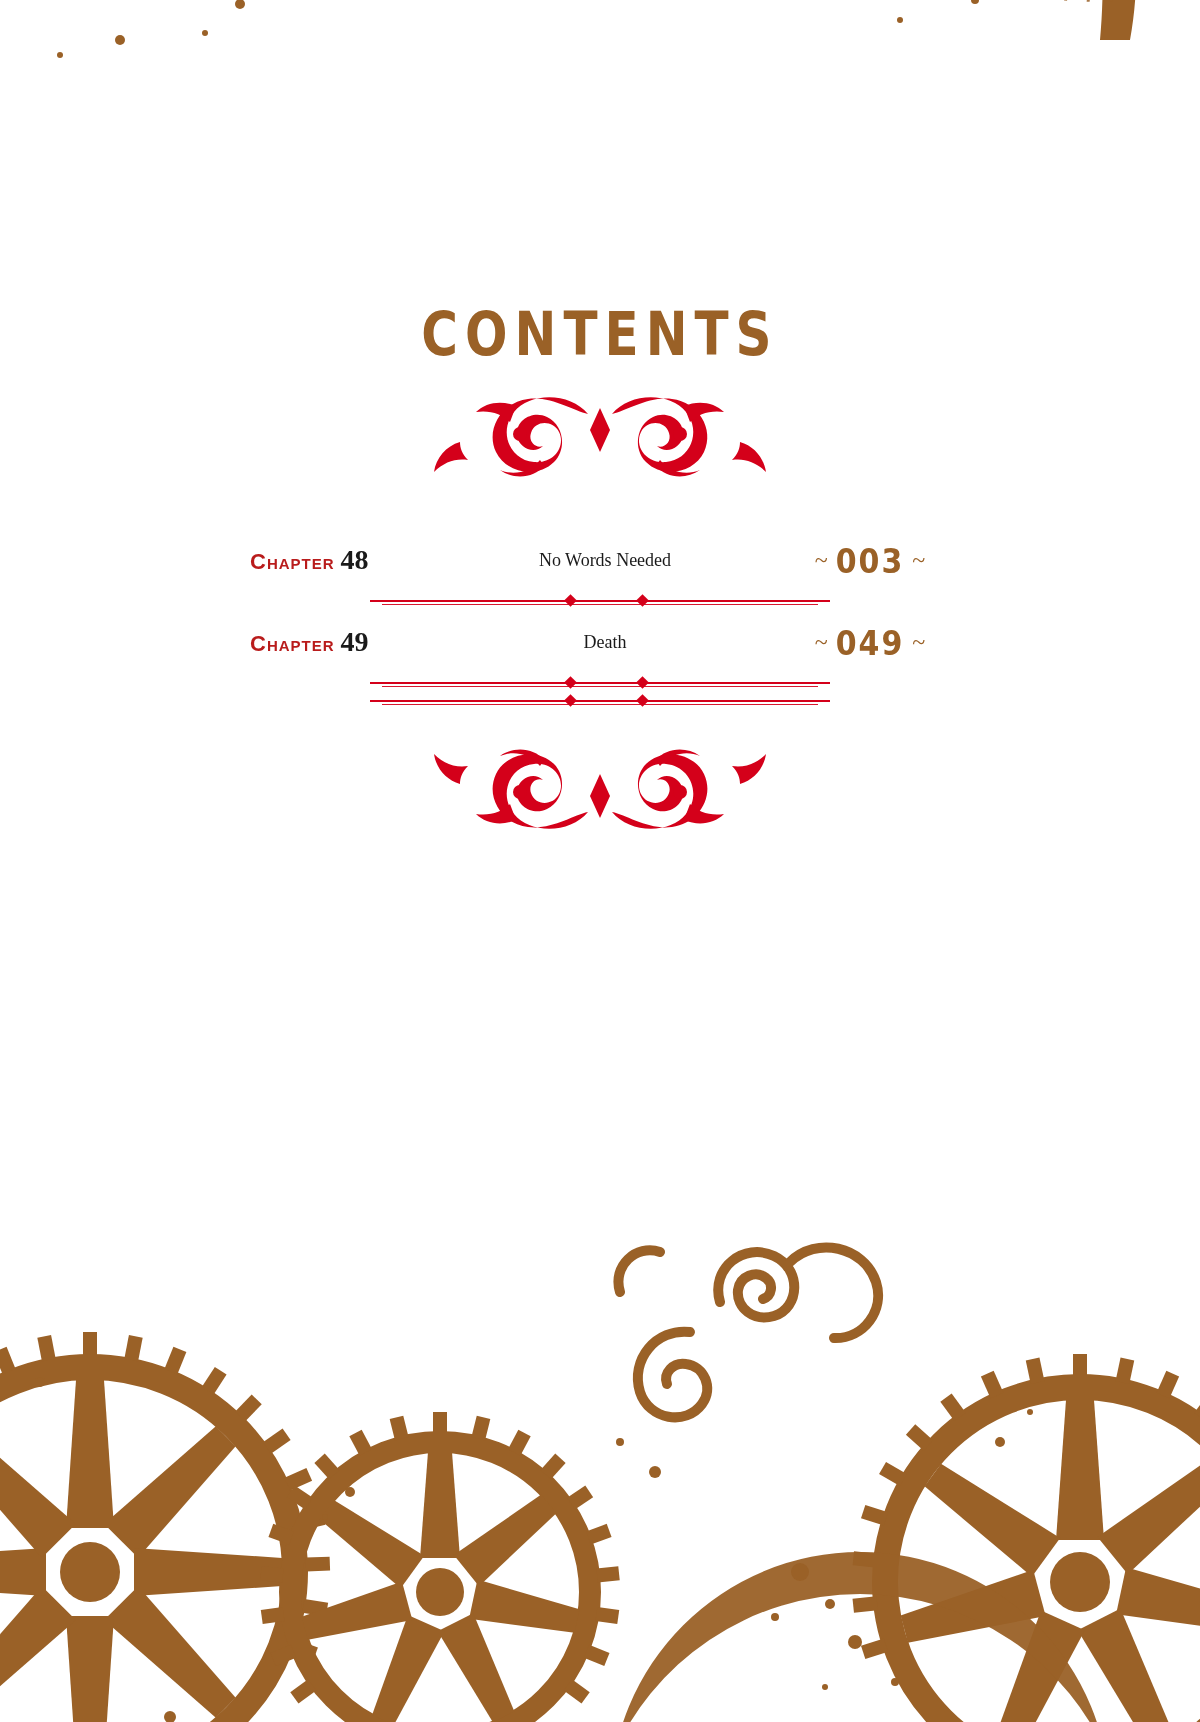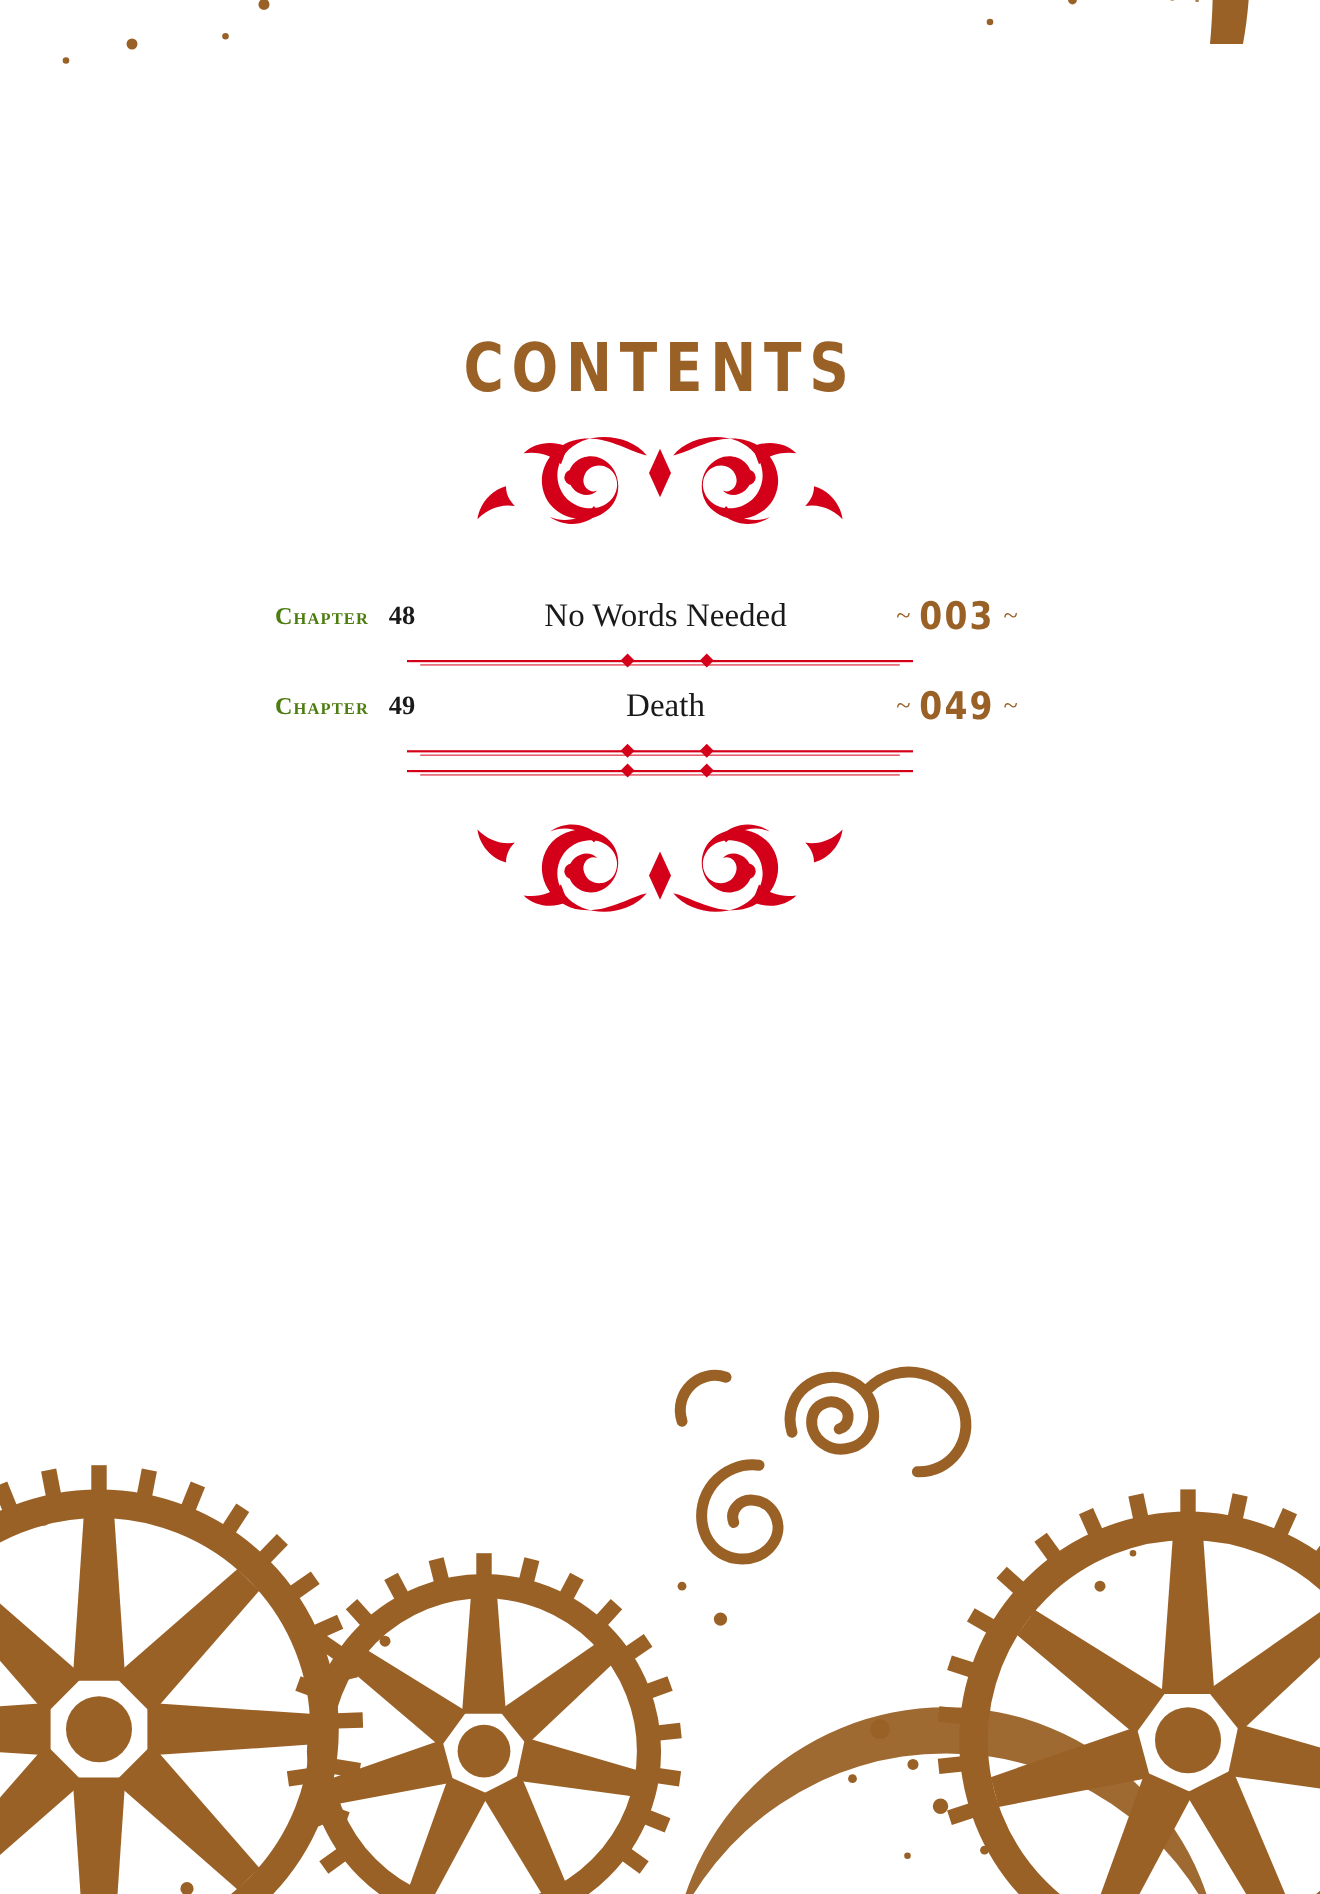--- a/index.html
+++ b/index.html
@@ -74,39 +74,39 @@
   }
   .toc-row {
     height: 64px;
   }
   .col-ch {
     width: 170px;
     text-align: left;
     white-space: nowrap;
   }
   .ch-word {
-    font-family: Liberation Serif, serif;
+    font-family: Liberation Sans, sans-serif;
     font-variant: small-caps;
     font-weight: bold;
     font-size: 22px;
     letter-spacing: 1px;
-    color: #4d7c0f;
+    color: #b91c1c;
     margin-top: 17px;
   }
   .ch-num {
     font-family: "Liberation Serif", serif;
     font-weight: bold;
-    font-size: 24px;
+    font-size: 28px;
     color: #1a1a1a;
-    margin-left: 18px;
+    margin-left: 6px;
   }
   .col-title {
     text-align: center;
     font-family: "Liberation Serif", serif;
-    font-size: 30px;
+    font-size: 18px;
     color: #1a1a1a;
     padding: 0 6px;
     white-space: nowrap;
   }
   .col-page {
     width: 160px;
     text-align: center;
     white-space: nowrap;
   }
   .page-num {

